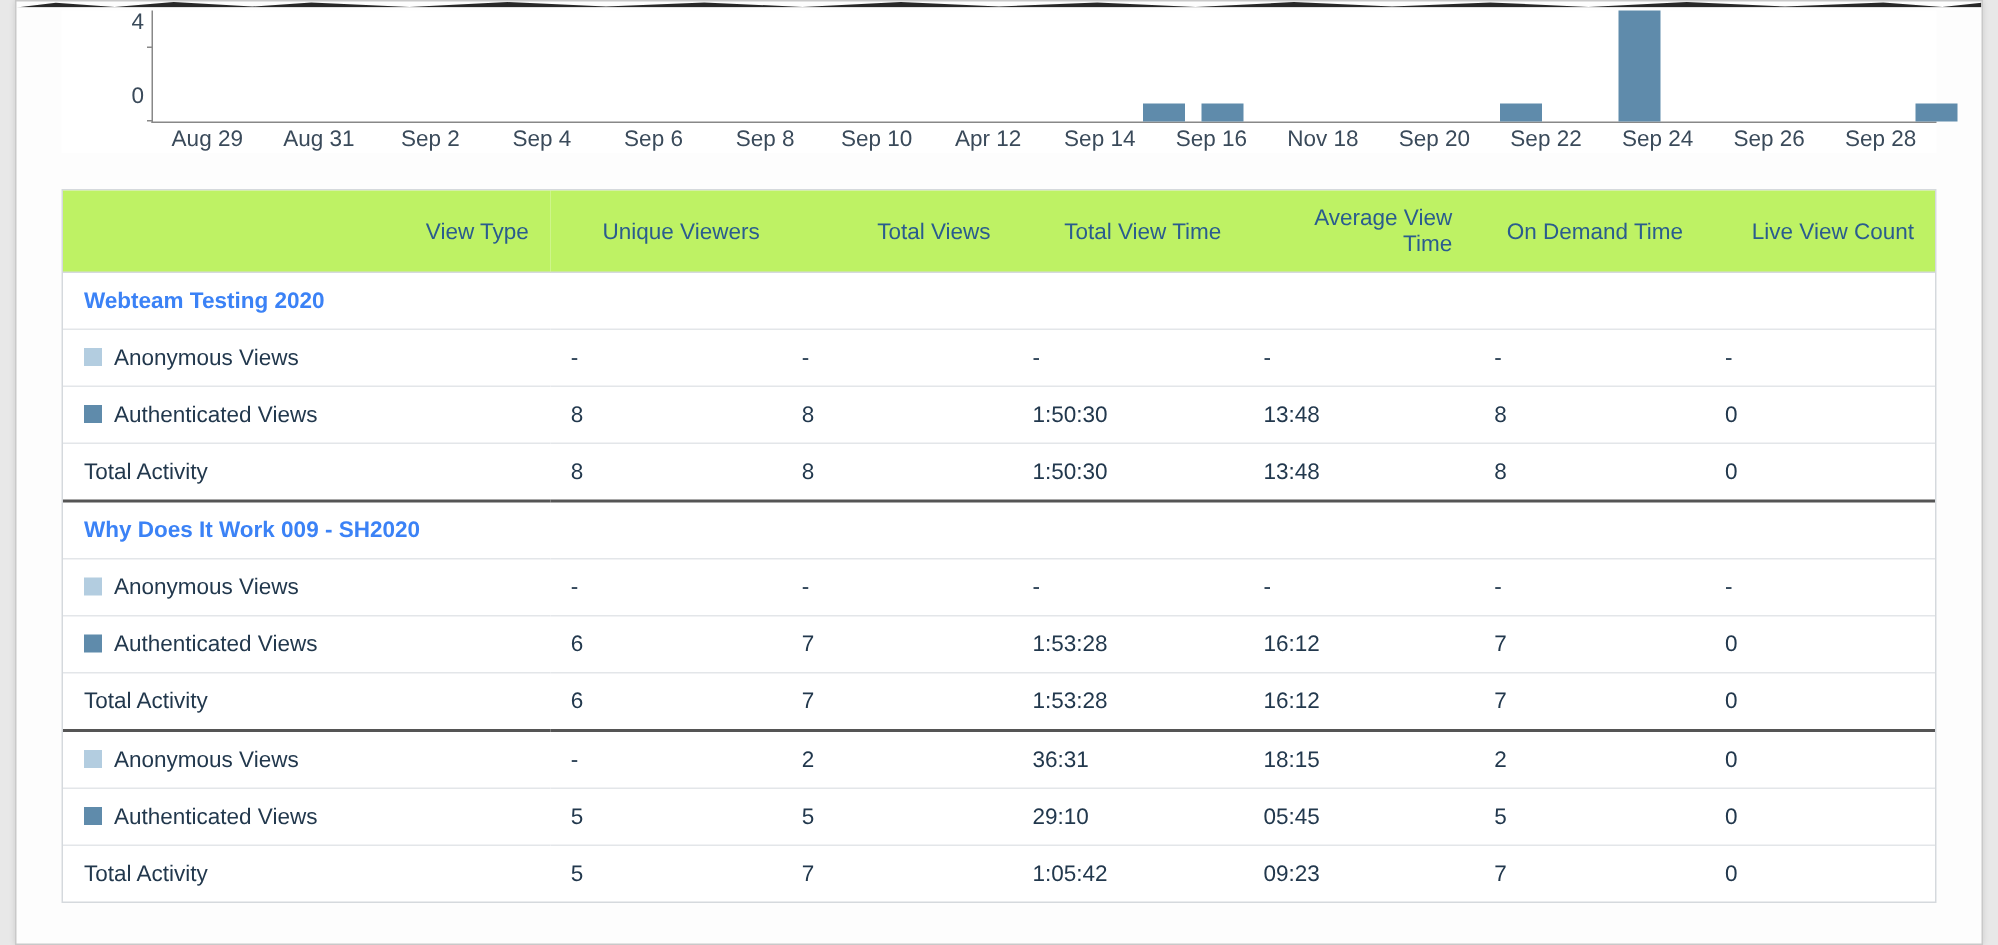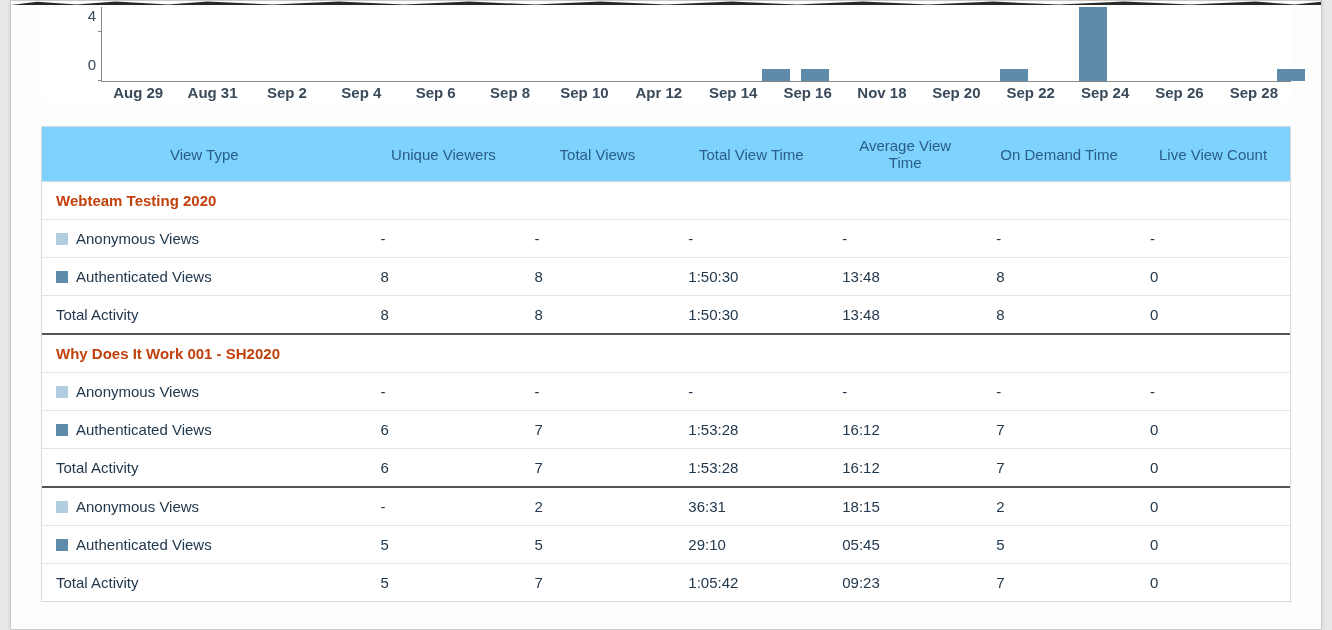--- a/index.html
+++ b/index.html
@@ -48,57 +48,56 @@
     bottom: 0;
     width: 28px;
     background: #5f8bab;
   }
   .ytick { position: absolute; right: 100%; padding-right: 6px; font-size: 15px; color: #3a4a5a; transform: translateY(-50%); }
   .yline { position: absolute; left: -4px; width: 4px; height: 1px; background: #888; }
   .xlabels {
     position: absolute;
     left: 60px; right: 0; bottom: 0; height: 20px;
     display: flex;
-    font-weight: bold;
   }
   .xlabel {
     flex: 1 0 0;
     text-align: center;
     font-size: 15px;
     color: #3a4a5a;
     white-space: nowrap;
     padding-top: 2px;
   }
 
   
   .tbl {
     margin-top: 24px;
     border: 1px solid #d5d9dd;
     background: #fff;
     font-size: 15px;
   }
   .tbl table { width: 100%; border-collapse: collapse; }
   .tbl th {
-    text-align: center;
+    text-align: right;
     font-weight: 400;
     color: #2a5c8e;
-    background: #7dd3fc;
+    background: #bef264;
     padding: 10px 14px;
     border-bottom: 1px solid #d5d9dd;
   }
   .tbl td {
     padding: 10px 14px;
     color: #22384d;
     border-top: 1px solid #e3e6e9;
   }
   tr.section-total td { border-bottom: 2px solid #555; }
   tr.section-total:last-child td { border-bottom: none; }
   .section-title td {
     font-weight: 700;
-    color: #c2410c;
+    color: #3b82f6;
     border-top: none;
   }
   .swatch {
     display: inline-block;
     width: 12px; height: 12px;
     margin-right: 8px;
     vertical-align: -1px;
   }
   .sw-anon { background: #b3cde0; }
   .sw-auth { background: #5f8bab; }
@@ -193,21 +192,21 @@
           <tr class="section-total">
             <td><span>Total Activity</span></td>
             <td>8</td>
             <td>8</td>
             <td>1:50:30</td>
             <td>13:48</td>
             <td>8</td>
             <td>0</td>
           </tr>
           <tr class="section-title">
-            <td colspan="7">Why Does It Work 001 - SH2020</td>
+            <td colspan="7">Why Does It Work 009 - SH2020</td>
           </tr>
           <tr>
             <td><span class="swatch sw-anon"></span><span>Anonymous Views</span></td>
             <td>-</td>
             <td>-</td>
             <td>-</td>
             <td>-</td>
             <td>-</td>
             <td>-</td>
           </tr>

